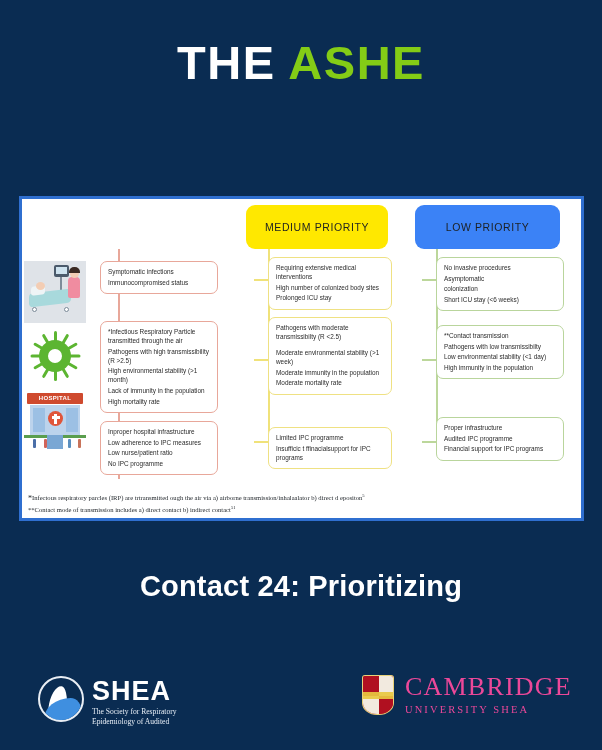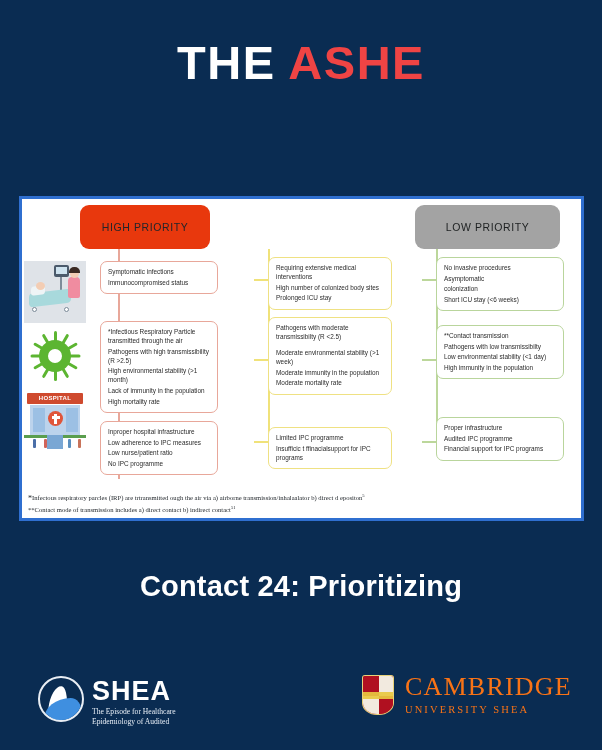--- a/index.html
+++ b/index.html
@@ -21,21 +21,21 @@
     top: 34px; left: 0; right: 0;
     text-align: center;
   }
   .title-line {
     font-size: 47px;
     font-weight: bold;
     letter-spacing: 1.5px;
     line-height: 1.22;
     color: #ffffff;
   }
-  .accent { color: #ef4444; }
+  .accent { color: #84cc16; }
 
   
   .diagram {
     position: absolute;
     left: 19px; top: 196px;
     width: 565px; height: 325px;
     background: #ffffff;
     border: 3px solid #2f6fd0;
     overflow: hidden;
   }
@@ -53,21 +53,21 @@
     display: flex;
     align-items: center;
     justify-content: center;
     font-size: 10.5px;
     letter-spacing: 0.6px;
     color: #1d2021;
     text-align: center;
   }
   .pill.high   { left: 58px;  top: 6px;  width: 130px; background: #e8380d; color:#22252b; }
   .pill.medium { left: 224px; top: 6px;  width: 142px; background: #ffe800; }
-  .pill.low    { left: 393px; top: 6px;  width: 145px; background: #a3a3a3; }
+  .pill.low    { left: 393px; top: 6px;  width: 145px; background: #3b82f6; }
 
   
   .stem {
     position: absolute;
     width: 1.5px;
     top: 50px;
   }
   .stem.high   { left: 96px;  height: 230px; background: #e8a79a; }
   .stem.medium { left: 246px; height: 205px; background: #f0e27a; }
   .stem.low    { left: 414px; height: 205px; background: #bcd79b; }
@@ -171,21 +171,21 @@
     border-radius: 3px 3px 48% 48% / 3px 3px 30% 30%;
     overflow: hidden;
     border: 1px solid #e8d27a;
   }
   .camb-q { position:absolute; width:16px; height:20px; }
   .camb-q.tl { left:0; top:0; background:#b01020; }
   .camb-q.tr { left:16px; top:0; background:#f2eadf; }
   .camb-q.bl { left:0; top:20px; background:#f2eadf; }
   .camb-q.br { left:16px; top:20px; background:#b01020; }
   .camb-bar { position:absolute; left:0; right:0; top:16px; height:7px; background:#e8c840; opacity:.92; }
-  .camb-text { color: #f97316; font-family: "Liberation Serif", serif; }
+  .camb-text { color: #ec4899; font-family: "Liberation Serif", serif; }
   .camb-name { font-size: 26px; letter-spacing: 1.2px; line-height: 1; }
   .camb-sub { font-size: 10.5px; letter-spacing: 2.1px; margin-top: 4px; }
 </style>
 </head>
 <body>
 
 <div class="cover">
 
   <div class="header">
     <div class="title-line"><span>THE </span><span class="accent">ASHE</span></div>
@@ -236,21 +236,20 @@
         <div class="hosp-cross-v"></div>
         <div class="hosp-cross-h"></div>
         <div class="hosp-ground"></div>
         <div class="hosp-door"></div>
         <div class="hosp-ped" style="left:9px;  background:#4b6fa8;"></div>
         <div class="hosp-ped" style="left:20px; background:#d0645a;"></div>
         <div class="hosp-ped" style="left:44px; background:#5b8fbf;"></div>
         <div class="hosp-ped" style="left:54px; background:#c8735a;"></div>
       </div>
 
-      <div class="pill high">HIGH PRIORITY</div>
       <div class="stem high"></div>
       <div class="nub high" style="left:80px; top:78px;  width:16px;"></div>
       <div class="nub high" style="left:80px; top:160px; width:16px;"></div>
       <div class="nub high" style="left:80px; top:248px; width:16px;"></div>
 
       <div class="box high" style="left:78px; top:62px; width:118px;">
         <ul>
           <li>Symptomatic infections</li>
           <li>Immunocompromised status</li>
         </ul>
@@ -268,20 +267,21 @@
 
       <div class="box high" style="left:78px; top:222px; width:118px;">
         <ul>
           <li>Inproper hospital infrastructure</li>
           <li>Low adherence to IPC measures</li>
           <li>Low nurse/patient ratio</li>
           <li>No IPC programme</li>
         </ul>
       </div>
 
+      <div class="pill medium">MEDIUM PRIORITY</div>
       <div class="stem medium"></div>
       <div class="nub medium" style="left:232px; top:80px;  width:16px;"></div>
       <div class="nub medium" style="left:232px; top:160px; width:16px;"></div>
       <div class="nub medium" style="left:232px; top:242px; width:16px;"></div>
 
       <div class="box medium" style="left:246px; top:58px; width:124px;">
         <ul>
           <li>Requiring extensive medical interventions</li>
           <li>High number of colonized body sites</li>
           <li>Prolonged ICU stay</li>
@@ -351,21 +351,21 @@
   <div class="footer">
 
     <div class="shea">
       <div class="shea-mark">
         <div class="shea-wave1"></div>
         <div class="shea-wave2"></div>
       </div>
       <div class="shea-text">
         <div class="shea-name">SHEA</div>
         <div class="shea-sub">
-          <div>The Episode for Healthcare</div>
+          <div>The Society for Respiratory</div>
           <div>Epidemiology of Audited</div>
         </div>
       </div>
     </div>
 
     <div class="cambridge">
       <div class="camb-shield">
         <div class="camb-q tl"></div>
         <div class="camb-q tr"></div>
         <div class="camb-q bl"></div>

